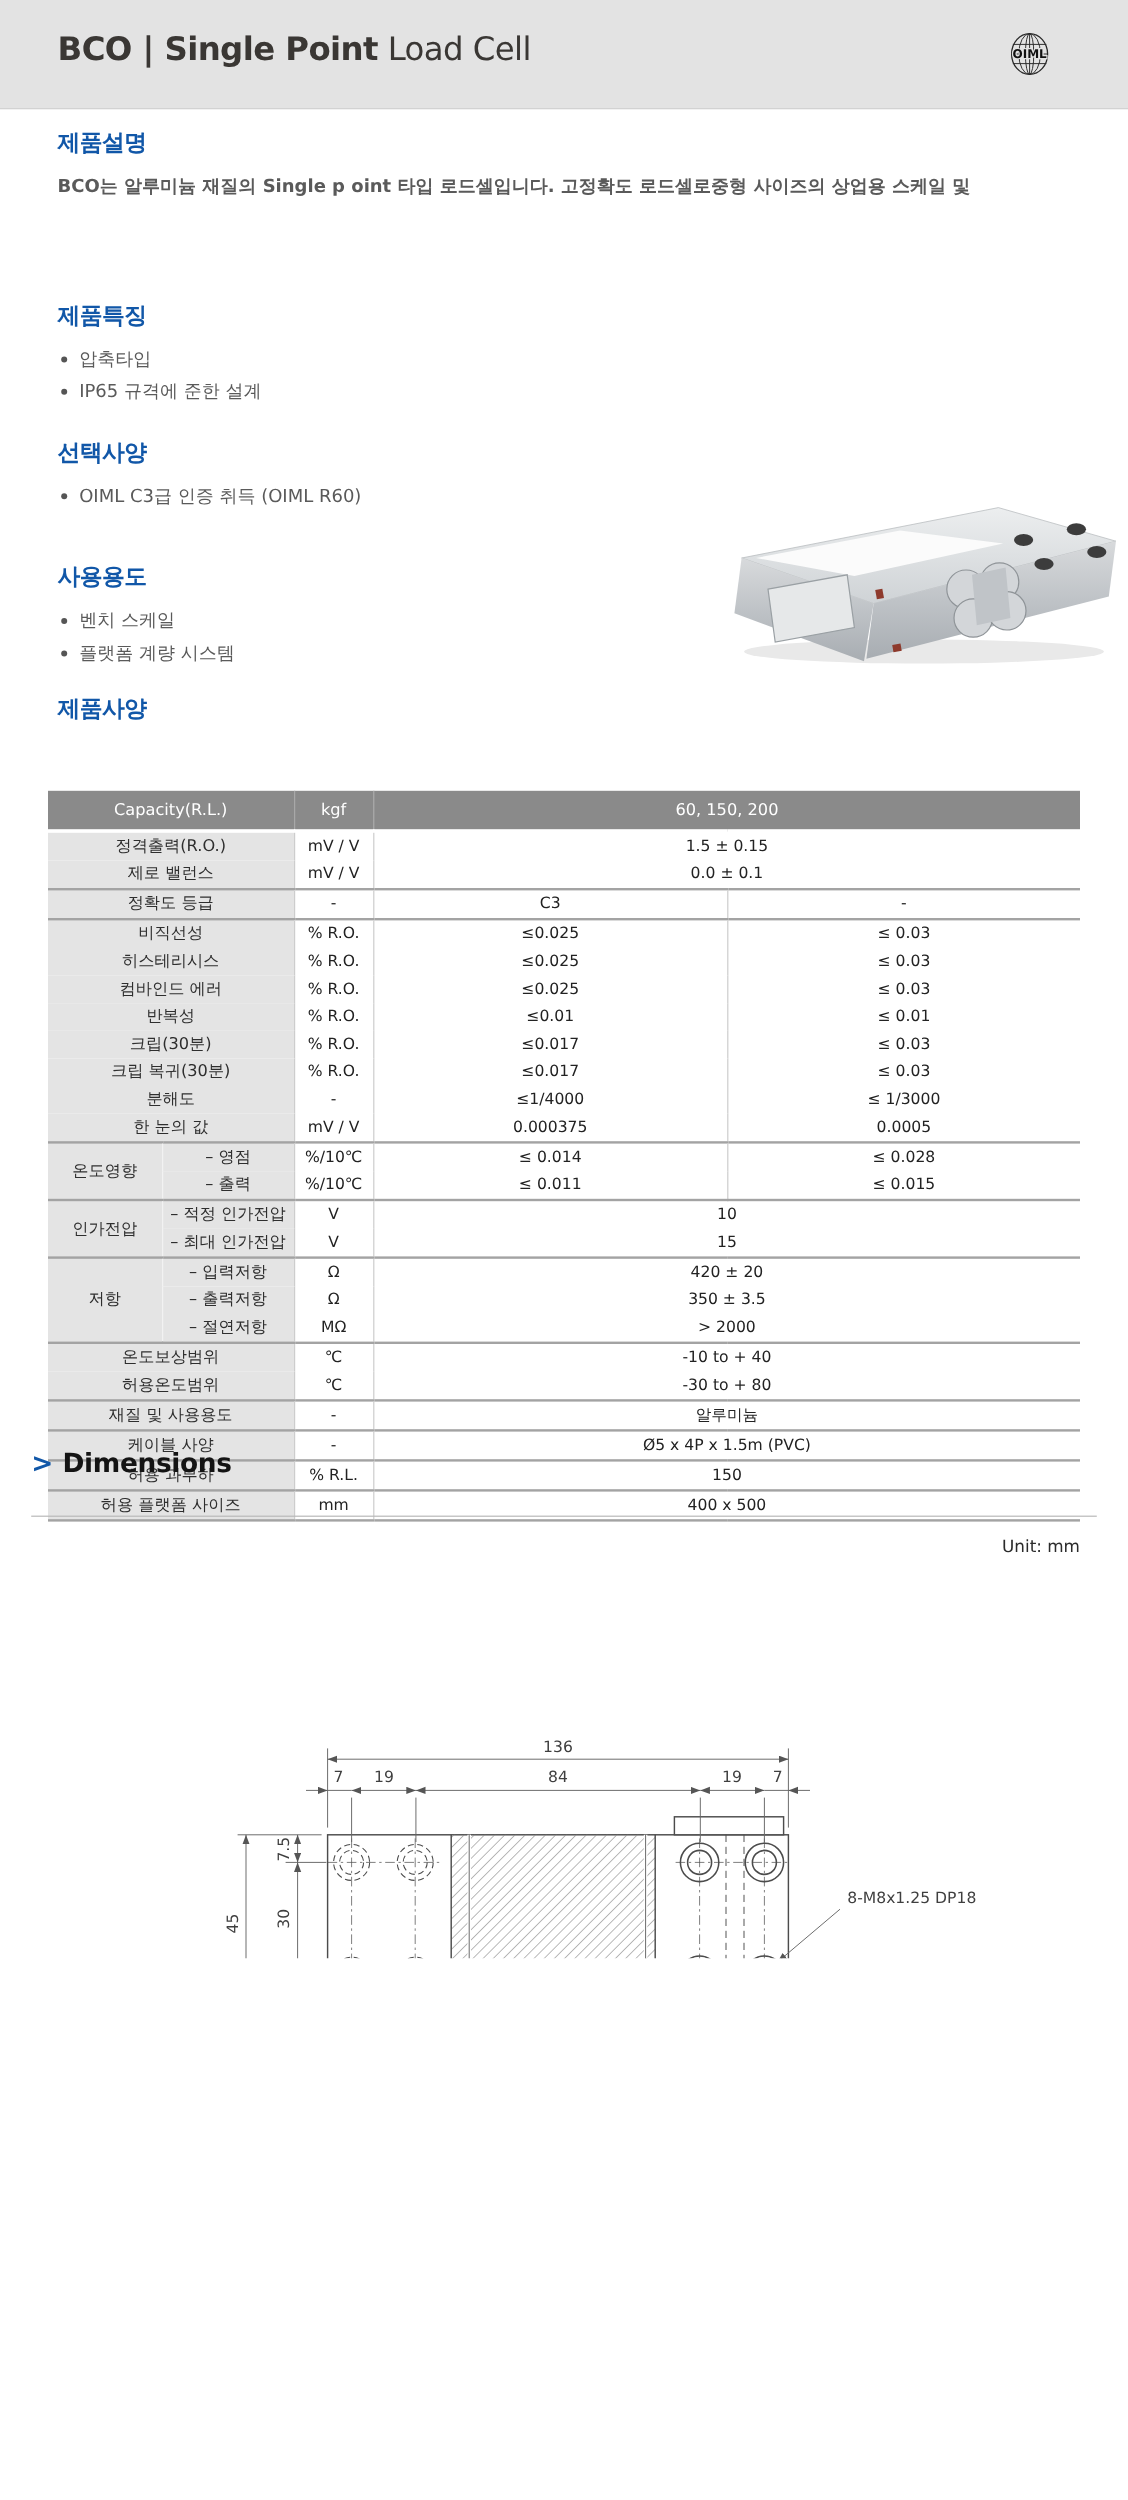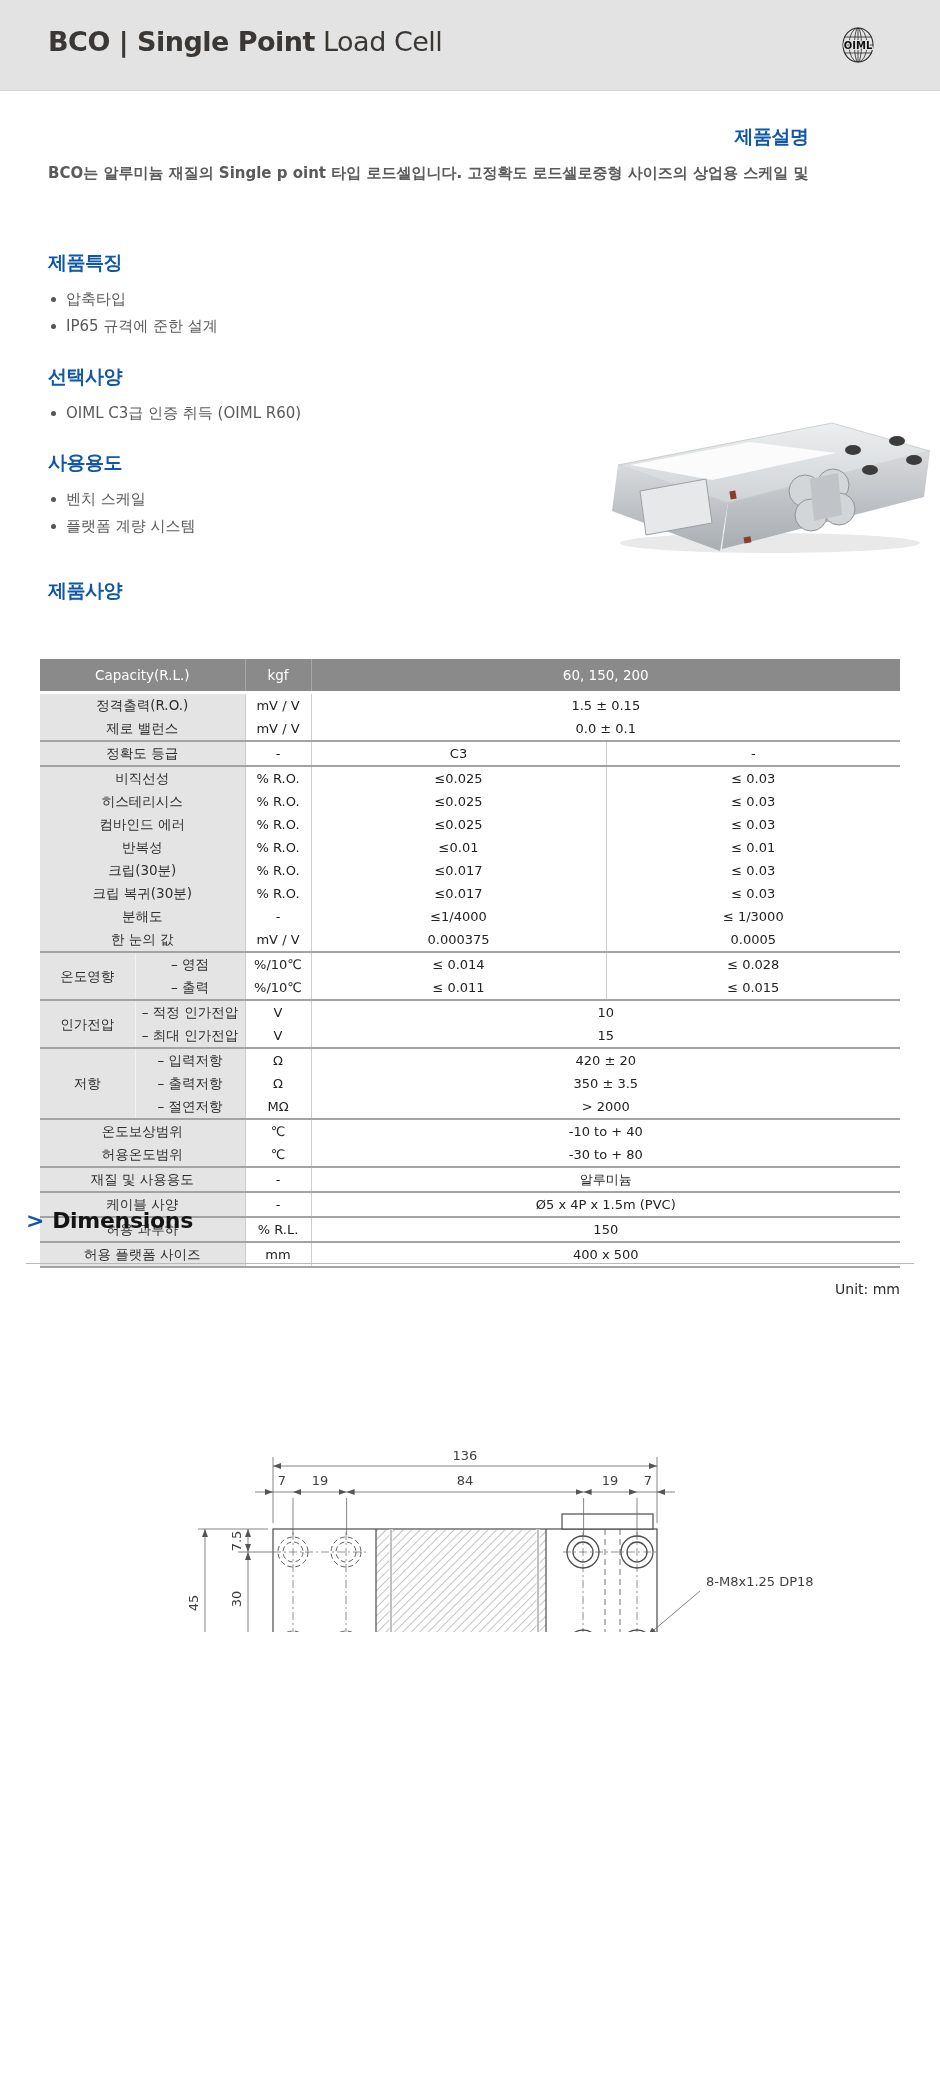--- a/index.html
+++ b/index.html
@@ -54,41 +54,41 @@
       <ellipse cx="22" cy="25" rx="9" ry="17" fill="none" stroke="#2a2a2a" stroke-width="0.8"></ellipse>
       <ellipse cx="22" cy="25" rx="3.5" ry="17" fill="none" stroke="#2a2a2a" stroke-width="0.8"></ellipse>
       <line x1="22" y1="8" x2="22" y2="42" stroke="#2a2a2a" stroke-width="0.8"></line>
       <line x1="8" y1="17" x2="36" y2="17" stroke="#2a2a2a" stroke-width="0.8"></line>
       <line x1="7" y1="25" x2="37" y2="25" stroke="#2a2a2a" stroke-width="0.8"></line>
       <line x1="8" y1="33" x2="36" y2="33" stroke="#2a2a2a" stroke-width="0.8"></line>
       <text x="22" y="28.5" text-anchor="middle" font-size="10" font-weight="bold" fill="#111" style="paint-order:stroke;stroke:#e3e3e3;stroke-width:2px;">OIML</text>
     </svg>
   </div>
 
-  <div class="sec" style="top:124px;text-align:right;">
+  <div class="sec" style="top:106px;">
     <div class="sec-h">제품설명</div>
     <p class="sec-p">BCO는 알루미늄 재질의 Single p oint 타입 로드셀입니다.  고정확도 로드셀로중형 사이즈의 상업용 스케일 및</p>
   </div>
 
   <div class="sec" style="top:250px;">
     <div class="sec-h">제품특징</div>
     <ul class="blist">
       <li>압축타입</li>
       <li>IP65 규격에 준한 설계</li>
     </ul>
   </div>
 
   <div class="sec" style="top:364px;">
     <div class="sec-h">선택사양</div>
     <ul class="blist">
       <li>OIML C3급 인증 취득 (OIML R60)</li>
     </ul>
   </div>
 
-  <div class="sec" style="top:450px;">
+  <div class="sec" style="top:468px;">
     <div class="sec-h">사용용도</div>
     <ul class="blist">
       <li>벤치 스케일</li>
       <li>플랫폼 계량 시스템</li>
     </ul>
   </div>
 
   <svg class="photo" viewBox="0 0 335 163">
     <defs>
       <linearGradient id="alu" x1="0" y1="0" x2="0" y2="1">

